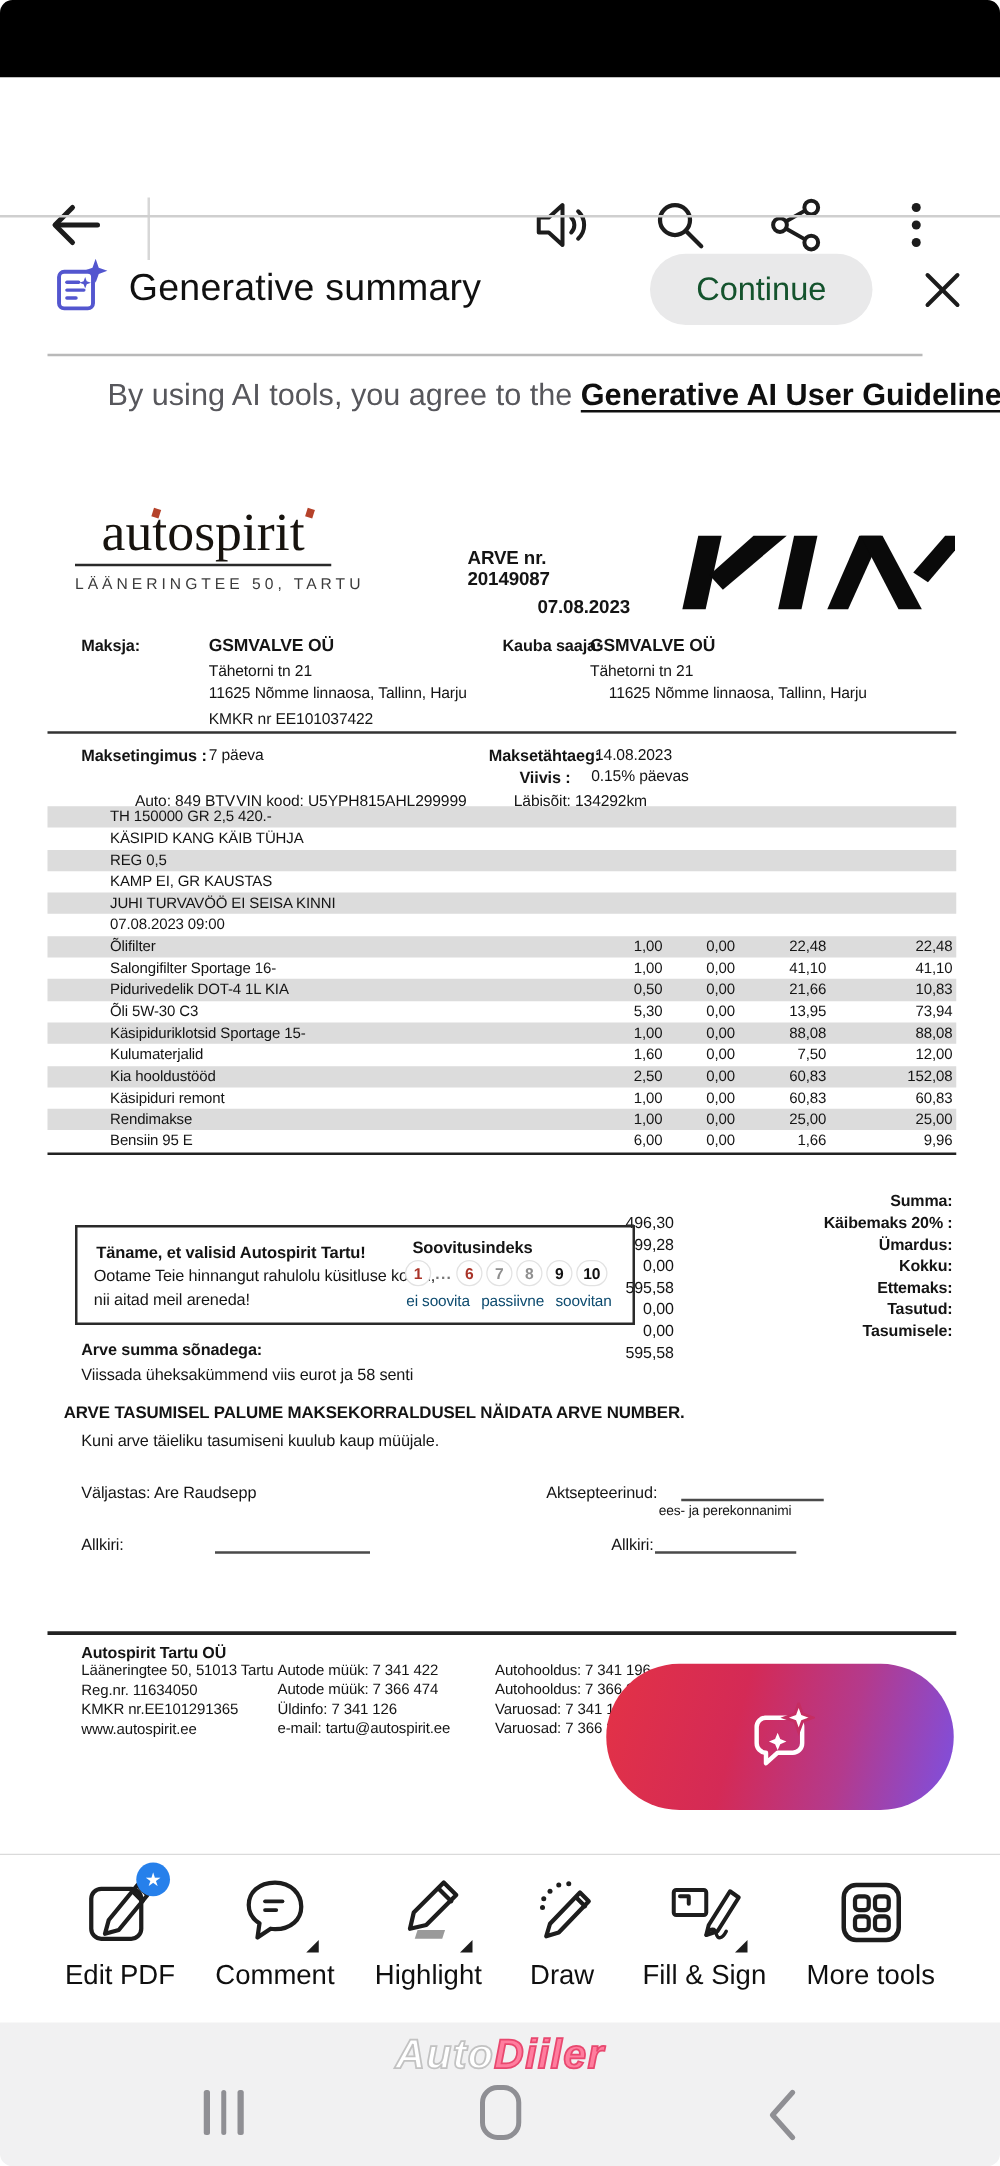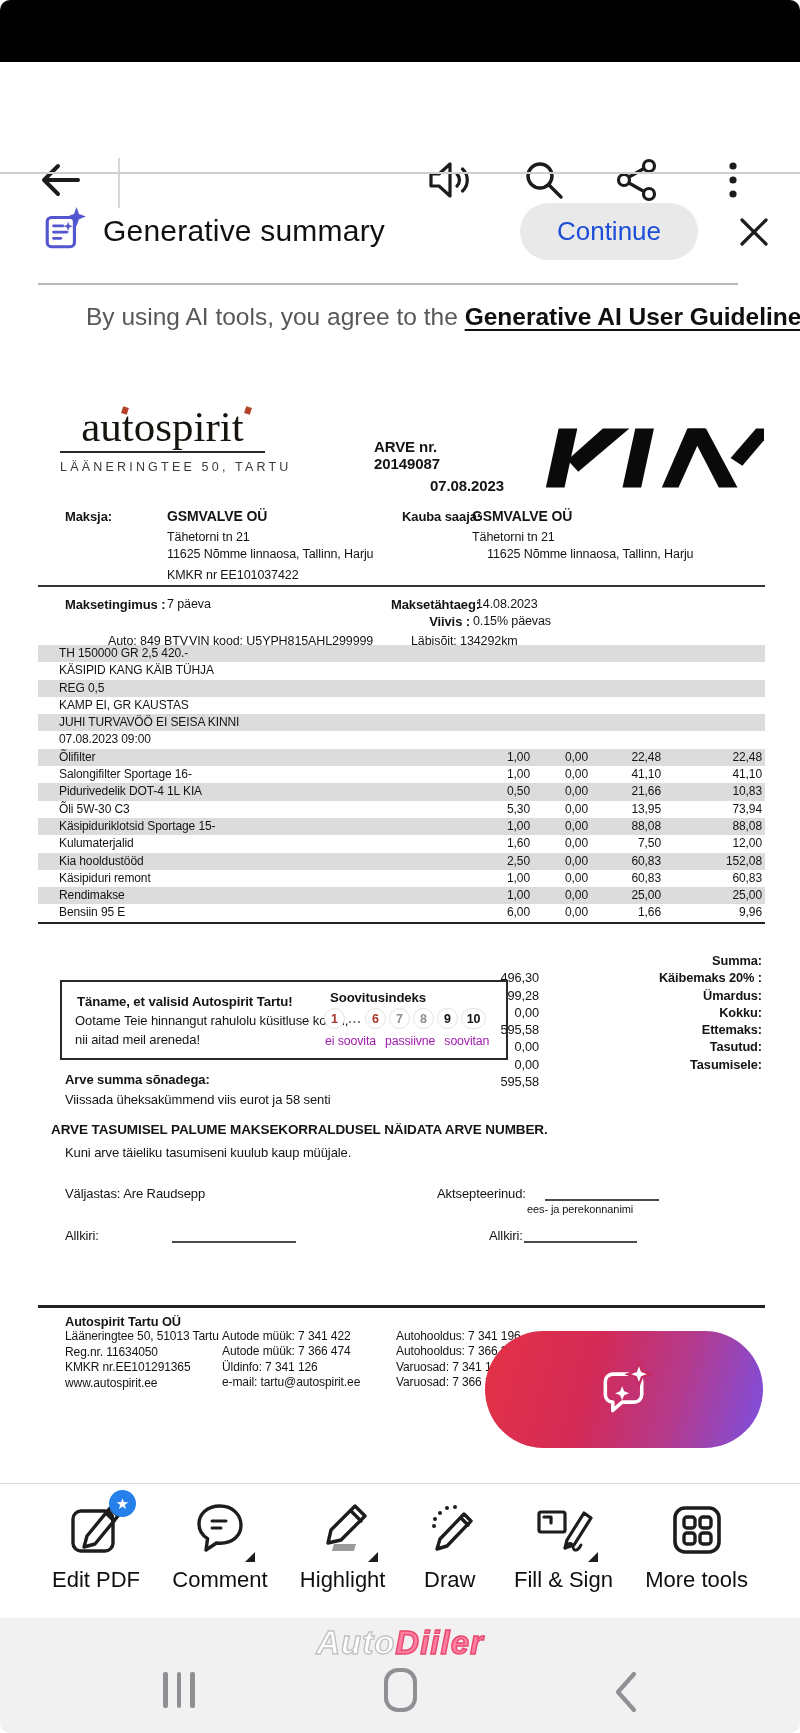--- a/index.html
+++ b/index.html
@@ -15,21 +15,21 @@
   .app-toolbar { left:0; top:62px; width:800px; height:111px; background:#fff; }
   .tb-icon { position:absolute; width:48px; height:48px; top:94px; cursor:pointer; }
   .tb-divider { position:absolute; left:118px; top:96px; width:2px; height:50px; background:#d7d7d7; }
   .toolbar-rule { left:0; top:172px; width:800px; height:2px; background:#cfcfcf; }
 
   
   .gen-icon { left:42px; top:207px; width:46px; height:46px; }
   .gen-title { left:103px; top:214px; font-size:30px; color:#101010; letter-spacing:.2px; }
   .continue-btn { left:520px; top:203px; width:178px; height:57px; border-radius:29px;
                   background:#e9e9ea; display:flex; align-items:center; justify-content:center;
-                  font-size:26px; color:#1d4ed8; cursor:pointer; }
+                  font-size:26px; color:#14532d; cursor:pointer; }
   .gen-close { left:734px; top:212px; width:40px; height:40px; cursor:pointer; }
   .gen-rule { left:38px; top:283px; width:700px; height:2px; background:#b9b9b9; }
 
   .guidelines { left:38px; top:303px; font-size:24.5px; color:#57575c; white-space:nowrap;margin-left:48px; }
   .guidelines b { color:#0f0f0f; font-weight:bold; text-decoration:underline; text-decoration-thickness:2px; text-underline-offset:4px; }
 
   
   .doc { letter-spacing:-0.1px; }
   .as-logo { left:60px; top:404px; width:205px; text-align:center; }
   .as-word { font-family:"Liberation Serif", serif; font-size:43px; color:#17130e; letter-spacing:0px; line-height:46px; }
@@ -50,21 +50,21 @@
   
   .items-table { left:38px; top:645px; width:727px; }
   .thead { display:flex; border:1.8px solid #3c3c3c; height:26px; font-weight:bold; font-size:13px; }
   .thead > div { display:flex; align-items:center; justify-content:center; }
   .h-desc { flex:1; } .h-kogus { width:74px; } .h-al { width:54px; } .h-hind { width:75px; } .h-kokku { width:95px; }
   .h-kogus,.h-al,.h-hind,.h-kokku { border-left:1.8px solid #3c3c3c; }
   .tbody { border-bottom:2.6px solid #222; }
   .trow { display:flex; height:17.3px; font-size:12px; line-height:17.3px; }
   .trow.striped { background:#dcdcdc; }
   .cell { white-space:nowrap; overflow:hidden; }
-  .c-desc { flex:1; padding-left:21px; }
+  .c-desc { flex:1; padding-left:50px; }
   .c-kogus { width:74px; text-align:right; padding-right:11px; }
   .c-al { width:54px; text-align:right; padding-right:7px; }
   .c-hind { width:75px; text-align:right; padding-right:9px; }
   .c-kokku { width:95px; text-align:right; padding-right:3px; }
 
   
   .totals { left:432px; top:952px; width:330px; }
   .trow2 { display:flex; height:17.3px; font-size:12.8px; line-height:17.3px;flex-direction:column; }
   .tlabel { flex:1; text-align:right; font-weight:bold; }
   .tvalue { width:107px; text-align:right; }
@@ -74,21 +74,21 @@
   .fb-title { position:absolute; left:15px; top:12px; font-weight:bold; font-size:13.2px; }
   .fb-l1 { position:absolute; left:13px; top:31px; font-size:13px; }
   .fb-l2 { position:absolute; left:13px; top:50px; font-size:13px; }
   .fb-scale-title { position:absolute; left:268px; top:8px; font-weight:bold; font-size:13.2px; }
   .fb-scale { position:absolute; left:262px; top:26px; display:flex; align-items:center; gap:3px; }
   .sc-circle { width:21px; height:21px; border:1.5px solid #e2e2e2; border-radius:50%;
                display:flex; align-items:center; justify-content:center; font-size:12.5px; font-weight:bold; background:#fff; }
   .sc-wide { width:25px; border-radius:11px; }
   .sc-red { color:#a93328; } .sc-gray { color:#8f8f8f; } .sc-black { color:#111; }
   .sc-dots { width:14px; color:#777; font-weight:bold; letter-spacing:1px; border:none; background:transparent; }
-  .fb-scale-labels { position:absolute; left:263px; top:52px; display:flex; gap:9px; font-size:12.3px; color:#a21caf; }
+  .fb-scale-labels { position:absolute; left:263px; top:52px; display:flex; gap:9px; font-size:12.3px; color:#0c4a6e; }
 
   .sig-line { position:absolute; height:2px; background:#4a4a4a; }
 
   
   .footer-rule { left:38px; top:1305px; width:727px; height:2.5px; background:#222; }
   .footer-col { position:absolute; font-size:12px; line-height:15.4px; white-space:nowrap; }
   .footer-col .fhead { font-weight:bold; font-size:12.8px; }
 
   
   .ai-btn { left:485px; top:1331px; width:278px; height:117px; border-radius:59px;
@@ -245,21 +245,21 @@
     <div class="abs lbl" style="left:472px; top:508px; font-size:14px;">GSMVALVE OÜ</div>
     <div class="abs t125" style="left:472px; top:530px;">Tähetorni tn 21</div>
     <div class="abs t125" style="left:487px; top:547px;">11625 Nõmme linnaosa, Tallinn, Harju</div>
 
     <div class="abs hr-black"></div>
 
     <div class="abs lbl t13" style="left:65px; top:597px;">Maksetingimus :</div>
     <div class="abs t125" style="left:167px; top:597px;">7 päeva</div>
     <div class="abs lbl t13" style="left:391px; top:597px;">Maksetähtaeg:</div>
     <div class="abs t125" style="left:476px; top:597px;">14.08.2023</div>
-    <div class="abs lbl t13" style="left:402px; top:614px; width:68px; text-align:right;">Viivis :</div>
+    <div class="abs lbl t13" style="left:402px; top:614px; width:68px; text-align:center;">Viivis :</div>
     <div class="abs t125" style="left:473px; top:614px;">0.15% päevas</div>
     <div class="abs t125" style="left:65px; top:634px;margin-left:43px;">Auto: 849 BTV</div>
     <div class="abs t125" style="left:189px; top:634px;">VIN kood: U5YPH815AHL299999</div>
     <div class="abs t125" style="left:411px; top:634px;">Läbisõit: 134292km</div>
 
     <div class="abs items-table">
       <div class="tbody">
           <div class="trow striped">
             <div class="cell c-desc">TH 150000 GR 2,5 420.-</div>
             <div class="cell c-kogus"></div>

